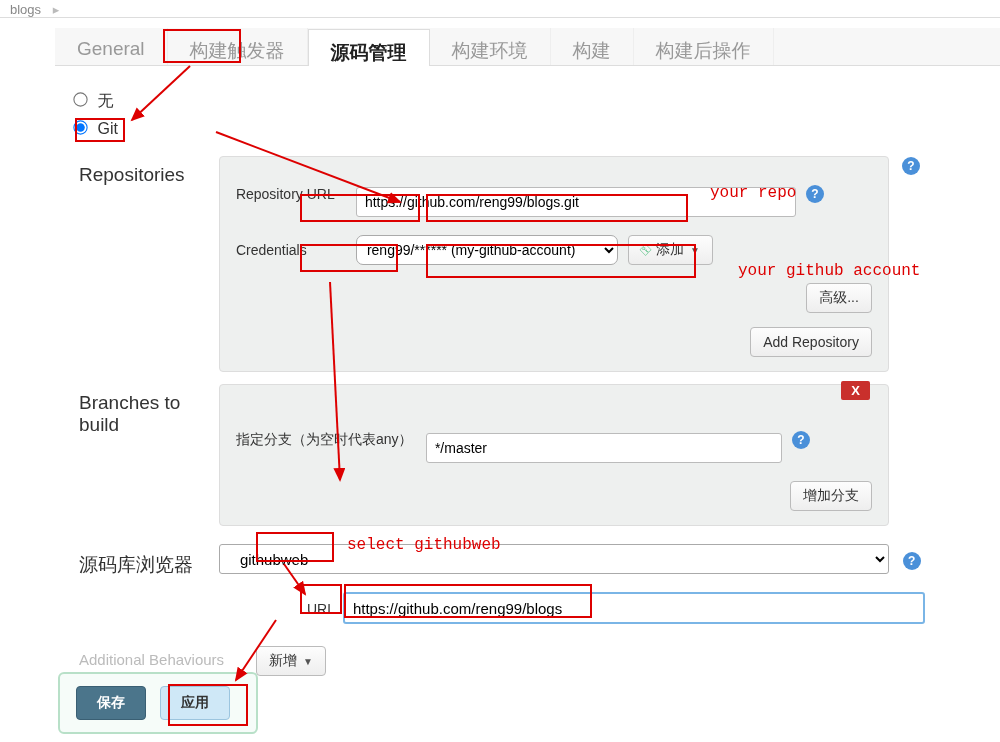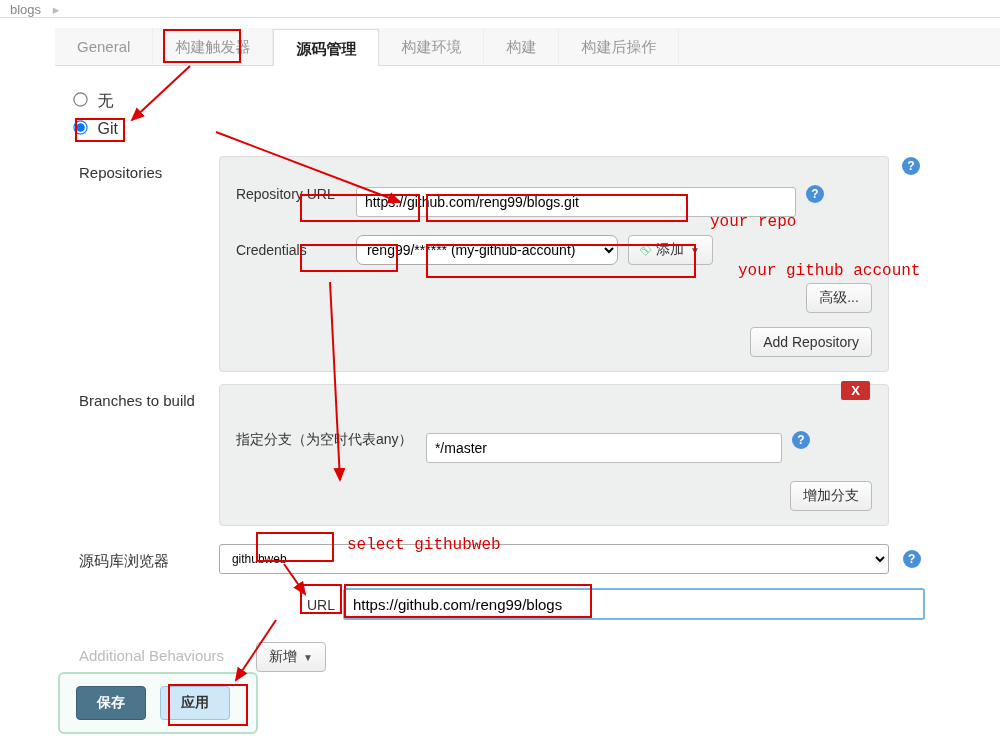--- a/index.html
+++ b/index.html
@@ -29,42 +29,42 @@
     display: flex;
     border-bottom: 1px solid #ddd;
     background: #f7f7f7;
     width: 945px;
     height: 38px;
   }
   .tab {
     padding: 10px 22px 8px 22px;
     color: #999;
     cursor: pointer;
-    font-size: 15px;
+    font-size: 19px;
     border-right: 1px solid #eee;
   }
   .tab.active {
     background: #fff;
     color: #222;
     font-weight: bold;
     border-top: 1px solid #ddd;
     border-left: 1px solid #ddd;
     border-right: 1px solid #ddd;
     position: relative;
     top: 1px;
   }
   .content { padding-top: 18px; }
   .radio-row { margin: 6px 0 6px 14px; font-size: 16px; color: #333; }
   .radio-row input { margin-right: 6px; transform: scale(1.1); }
   .section-label {
     display: inline-block;
     width: 160px;
     vertical-align: top;
     padding-top: 8px;
-    font-size: 15px;
+    font-size: 19px;
     color: #333;
     padding-left: 24px;
   }
   .group-box {
     display: inline-block;
     vertical-align: top;
     background: #eef0ef;
     border: 1px solid #ddd;
     border-radius: 4px;
     width: 670px;
@@ -117,22 +117,22 @@
   .del-x {
     position:absolute; right:18px; top:-4px;
     background:#c9302c; color:#fff; font-weight:bold;
     padding:2px 10px; border-radius:2px; cursor:pointer; font-size:13px;
   }
   .wide-select {
     width: 670px;
     height: 30px;
     border:1px solid #aaa;
     border-radius:3px;
-    padding:4px 8px;
-    font-size:12px;
+    padding:4px 16px;
+    font-size:15px;
     background:#fff;
   }
   .url-input {
     width: 582px;
     height:32px;
     border:2px solid #7ab5e6;
     border-radius:3px;
     padding:4px 8px;
     font-size:15px;
     outline:none;
@@ -275,21 +275,21 @@
 <div class="redbox" style="left:75px; top:118px; width:50px; height:24px;"></div>
 <div class="redbox" style="left:300px; top:194px; width:120px; height:28px;"></div>
 <div class="redbox" style="left:426px; top:194px; width:262px; height:28px;"></div>
 <div class="redbox" style="left:300px; top:244px; width:98px; height:28px;"></div>
 <div class="redbox" style="left:426px; top:244px; width:270px; height:34px;"></div>
 <div class="redbox" style="left:256px; top:532px; width:78px; height:30px;"></div>
 <div class="redbox" style="left:300px; top:584px; width:42px; height:30px;"></div>
 <div class="redbox" style="left:344px; top:584px; width:248px; height:34px;"></div>
 <div class="redbox" style="left:168px; top:684px; width:80px; height:42px;"></div>
 
-<div class="anno" style="left:710px; top:213px;text-align:center;">your repo</div>
+<div class="anno" style="left:710px; top:184px;text-align:center;">your repo</div>
 <div class="anno" style="left:738px; top:262px;">your github account</div>
 <div class="anno" style="left:347px; top:536px;">select githubweb</div>
 
 <svg class="arrow" style="left:0;top:0;" width="1000" height="742">
   <defs>
     <marker id="ah" markerWidth="8" markerHeight="8" refX="6" refY="3" orient="auto">
       <path d="M0,0 L7,3 L0,6 Z" fill="#d00"></path>
     </marker>
   </defs>
 

